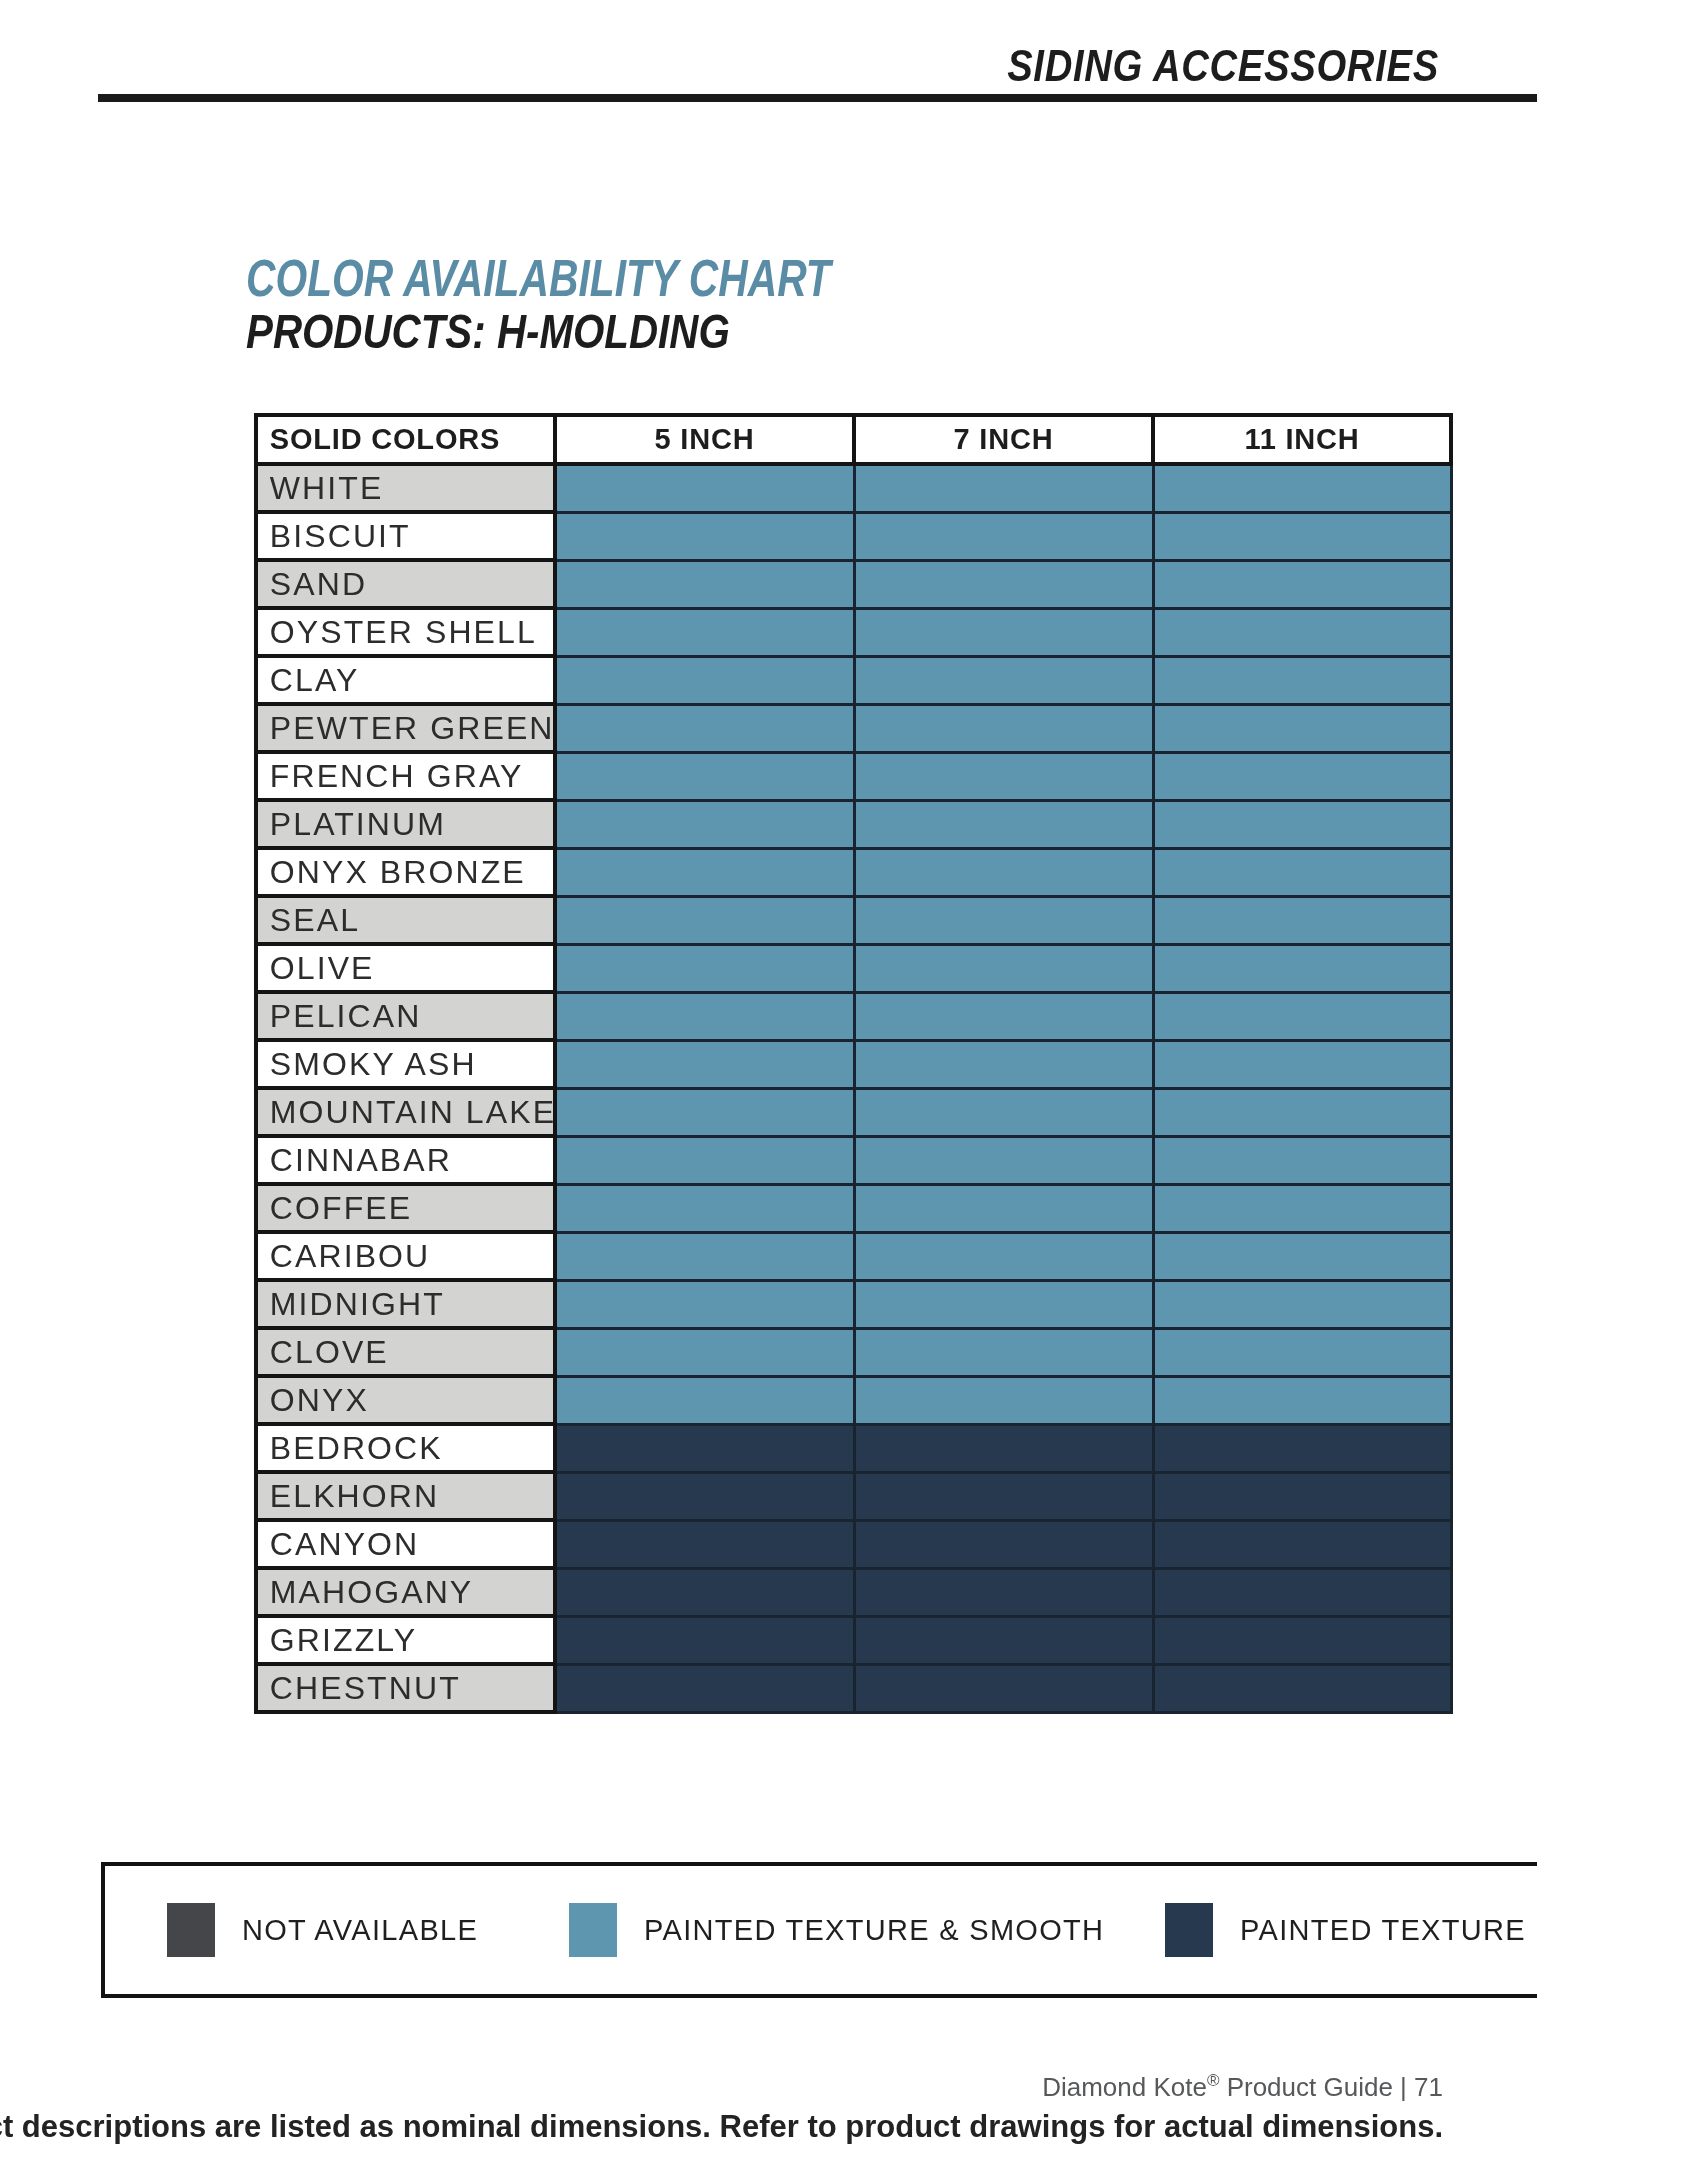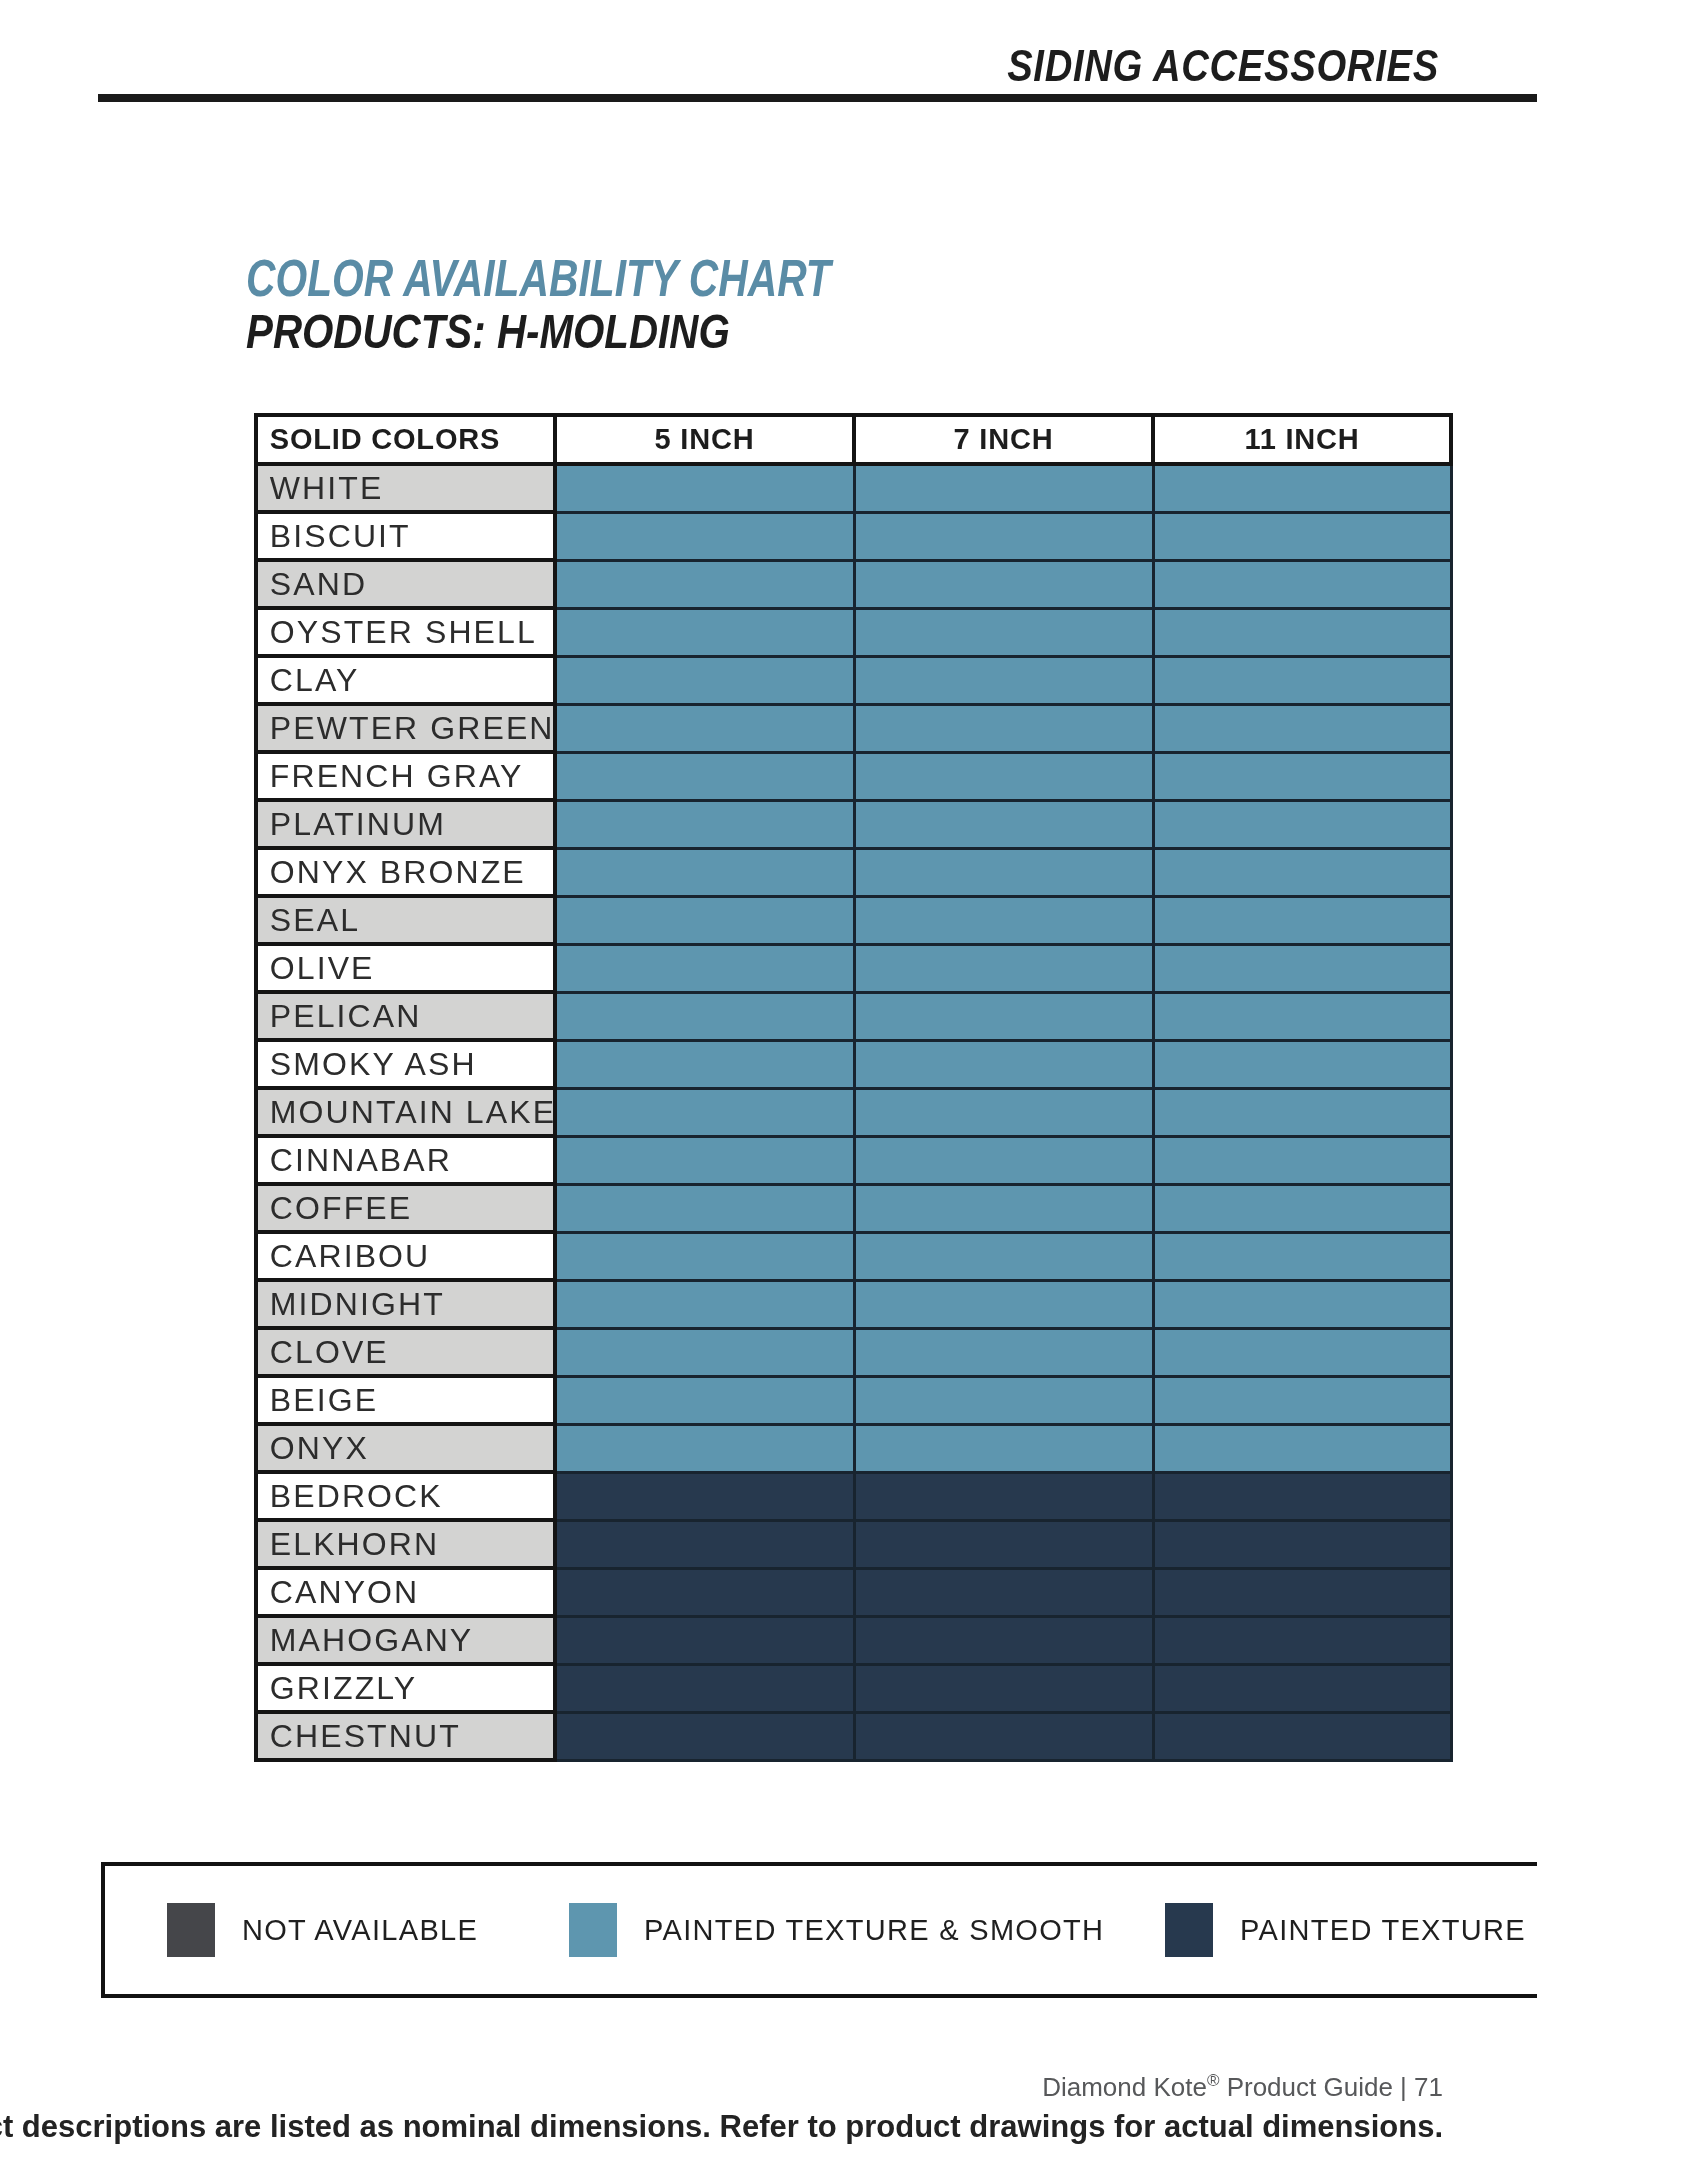--- a/index.html
+++ b/index.html
@@ -296,26 +296,20 @@
       <td class="swatch-cell" style="background: rgb(94, 150, 175);"></td>
       <td class="swatch-cell" style="background: rgb(94, 150, 175);"></td>
     </tr>
         <tr>
       <td class="name-cell shaded">CLOVE</td>
       <td class="swatch-cell" style="background: rgb(94, 150, 175);"></td>
       <td class="swatch-cell" style="background: rgb(94, 150, 175);"></td>
       <td class="swatch-cell" style="background: rgb(94, 150, 175);"></td>
     </tr>
         <tr>
-      <td class="name-cell">BEIGE</td>
-      <td class="swatch-cell" style="background: rgb(94, 150, 175);"></td>
-      <td class="swatch-cell" style="background: rgb(94, 150, 175);"></td>
-      <td class="swatch-cell" style="background: rgb(94, 150, 175);"></td>
-    </tr>
-        <tr>
       <td class="name-cell shaded">ONYX</td>
       <td class="swatch-cell" style="background: rgb(94, 150, 175);"></td>
       <td class="swatch-cell" style="background: rgb(94, 150, 175);"></td>
       <td class="swatch-cell" style="background: rgb(94, 150, 175);"></td>
     </tr>
         <tr>
       <td class="name-cell">BEDROCK</td>
       <td class="swatch-cell" style="background: rgb(39, 57, 78);"></td>
       <td class="swatch-cell" style="background: rgb(39, 57, 78);"></td>
       <td class="swatch-cell" style="background: rgb(39, 57, 78);"></td>

